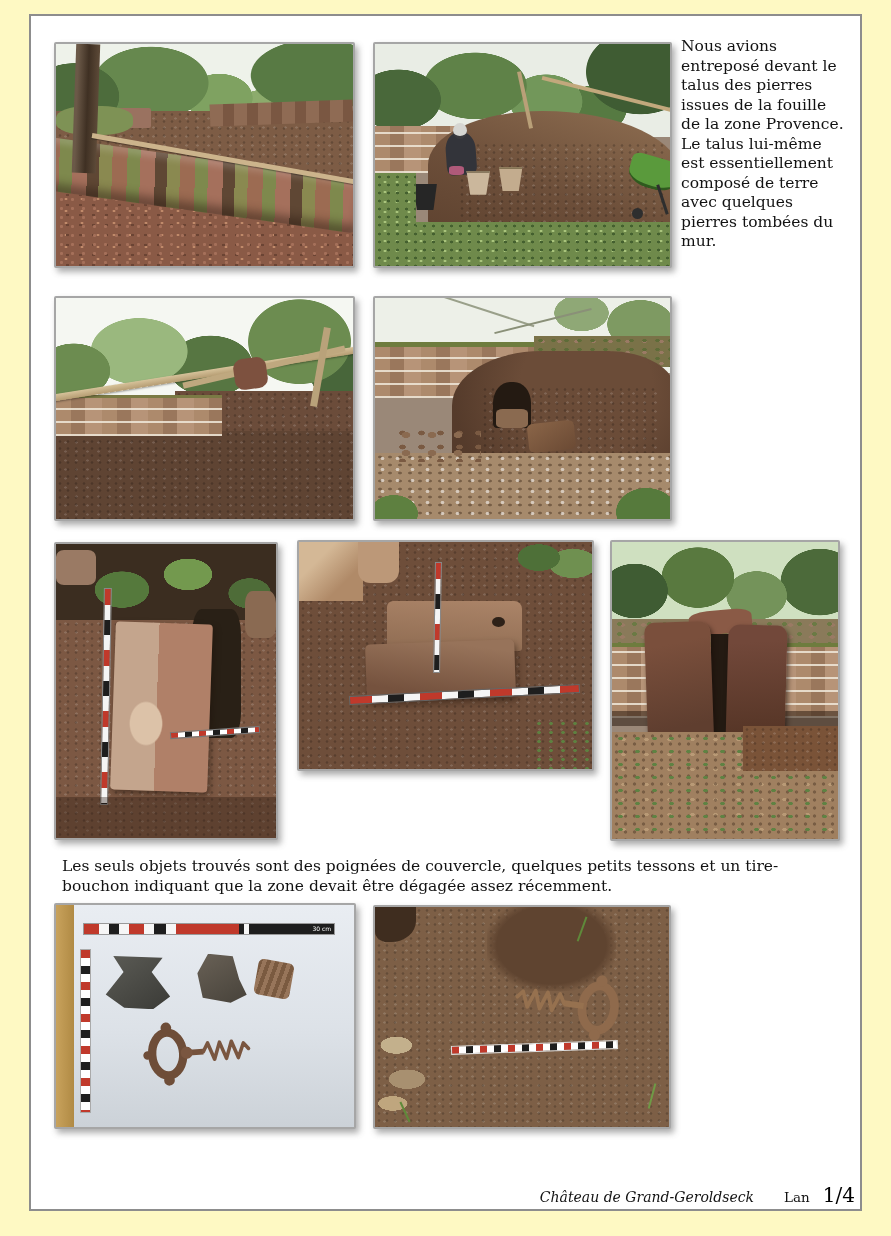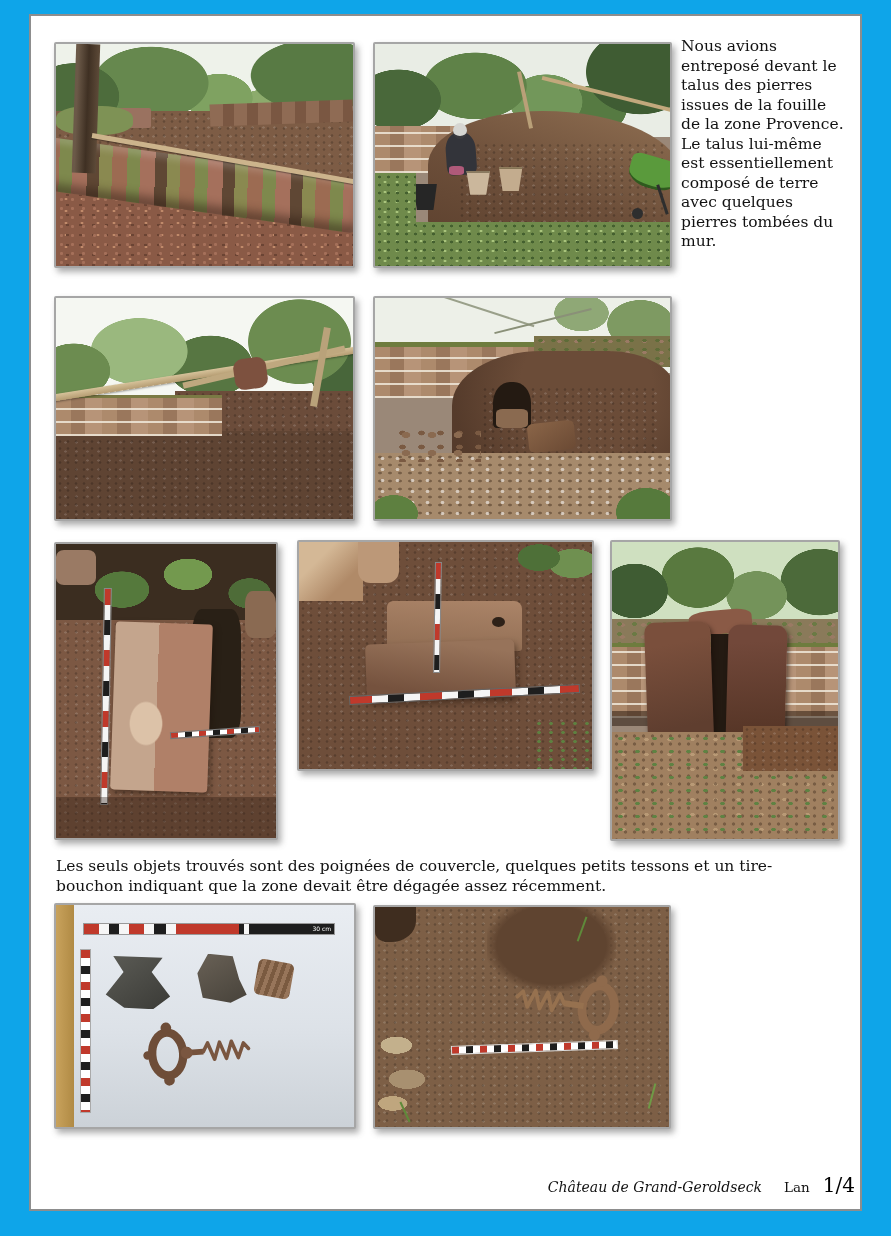--- a/index.html
+++ b/index.html
@@ -1,16 +1,16 @@
 <!DOCTYPE html>
 <html><head>
 <meta charset="utf-8">
 <style>
   html,body{margin:0;padding:0;background:#fff;}
-  .screen{position:relative;width:891px;height:1236px;background:#0ea5e9;overflow:hidden;}
+  .screen{position:relative;width:891px;height:1236px;background:#fef9c3;overflow:hidden;}
   .page{position:absolute;left:29px;top:14px;width:833px;height:1197px;
         border:2px solid #8d8d8d;background:#fff;box-sizing:border-box;}
   .ph{position:absolute;box-sizing:border-box;border:2px solid #a6a6a6;border-radius:2px;
       overflow:hidden;box-shadow:3px 4px 6px rgba(70,70,70,.45);background:#9a8878;}
   .ly{position:absolute;}
   .dirt{background-color:#7a5a42;
         background-image:radial-gradient(rgba(0,0,0,.20) 1px,transparent 1.7px),
                          radial-gradient(rgba(255,255,255,.14) 1px,transparent 1.7px);
         background-size:8px 7px,11px 9px;background-position:0 0,4px 3px;}
   .leaves{background-color:#8a5a46;
@@ -26,23 +26,23 @@
         background-image:repeating-linear-gradient(0deg,rgba(240,232,218,.85) 0 2px,transparent 2px 13px),
                          repeating-linear-gradient(90deg,#ad8a6c 0 15px,#9a775c 15px 29px,#b79478 29px 46px);}
   .rodH{background-image:repeating-linear-gradient(90deg,#c0392b 0 22px,#f5f5f5 22px 38px,#1e1e1e 38px 54px,#f5f5f5 54px 70px);}
   .rodV{background-image:repeating-linear-gradient(180deg,#c0392b 0 16px,#f4f4f4 16px 31px,#1e1e1e 31px 46px,#f4f4f4 46px 61px);}
   .checkH{background-image:repeating-linear-gradient(90deg,#c0392b 0 7px,#fff 7px 14px,#1e1e1e 14px 21px,#fff 21px 28px);}
   .checkV{background-image:repeating-linear-gradient(180deg,#c0392b 0 8px,#fff 8px 16px,#1e1e1e 16px 24px,#fff 24px 32px);}
   .tcol{position:absolute;width:187px;font:15.5px/1.26 "DejaVu Serif","Liberation Serif",serif;
         color:#121212;white-space:pre-line;}
   .para{position:absolute;font:15.5px/1.26 "DejaVu Serif","Liberation Serif",serif;
         color:#121212;white-space:pre-line;}
-  .footer{position:absolute;right:5px;bottom:12px;display:flex;align-items:baseline;justify-content:space-between;}
+  .footer{position:absolute;right:5px;bottom:2px;display:flex;align-items:baseline;justify-content:space-between;}
   .ftitle{font:italic 14px "DejaVu Serif","Liberation Serif",serif;color:#121212;}
-  .fauthor{font:13.5px "DejaVu Serif","Liberation Serif",serif;color:#121212;margin-left:22px;}
+  .fauthor{font:13.5px "DejaVu Serif","Liberation Serif",serif;color:#121212;margin-left:30px;}
   .fpage{font:20px "DejaVu Serif","Liberation Serif",serif;color:#000;margin-left:13px;}
 </style>
 </head>
 <body>
 
 <div class="screen">
  <div class="page">
 
   <figure class="ph" style="left:23px;top:26px;width:301px;height:226px;margin:0">
     <div class="ly" style="left:0;top:0;width:100%;height:34%;background-color:#eef2ea;background-image:
@@ -176,21 +176,21 @@
     <div class="ly masonry" style="left:0;top:34%;width:100%;height:24%;border-top:4px solid #6e7c3e"></div>
     <div class="ly" style="left:0;top:57%;width:100%;height:5%;background:rgba(45,30,18,.55)"></div>
     <div class="ly" style="left:34%;top:23%;width:28%;height:8%;background:#8a5a46;border-radius:30%;transform:rotate(-5deg)"></div>
     <div class="ly" style="left:44%;top:31%;width:8%;height:34%;background:#241a12"></div>
     <div class="ly" style="left:15%;top:27%;width:29%;height:40%;background:linear-gradient(170deg,#7a4f3c 20%,#5f3e2f 85%);border-radius:10px 12px 4px 4px;transform:rotate(-2deg);box-shadow:2px 3px 5px rgba(25,14,8,.6)"></div>
     <div class="ly" style="left:51%;top:28%;width:26%;height:41%;background:linear-gradient(175deg,#72483a 15%,#573627 85%);border-radius:12px 10px 4px 4px;transform:rotate(1.5deg);box-shadow:2px 3px 5px rgba(25,14,8,.6)"></div>
     <div class="ly" style="left:0;top:64%;width:100%;height:36%;background-color:#a08060;background-image:radial-gradient(#5f8243 2px,transparent 2.6px),radial-gradient(rgba(60,40,25,.4) 1.5px,transparent 2.1px),radial-gradient(#b99a76 2px,transparent 2.6px);background-size:17px 13px,9px 8px,23px 15px"></div>
     <div class="ly dirt" style="right:0;top:62%;width:42%;height:15%;background-color:#7a5338"></div>
   </figure>
 
-  <div class="para" style="left:25px;top:841px;width:798px">Les seuls objets trouvés sont des poignées de couvercle, quelques petits tessons et un tire-
+  <div class="para" style="left:31px;top:841px;width:798px">Les seuls objets trouvés sont des poignées de couvercle, quelques petits tessons et un tire-
 bouchon indiquant que la zone devait être dégagée assez récemment.</div>
 
   <figure class="ph" style="left:23px;top:887px;width:302px;height:226px;margin:0">
     <div class="ly" style="left:0;top:0;width:100%;height:100%;background:linear-gradient(180deg,#e9edf2 0%,#dde2e8 55%,#ccd2d8 100%)"></div>
     <div class="ly" style="left:0;top:0;width:6%;height:100%;background:linear-gradient(90deg,#c8a25c,#b08a44)"></div>
     <div class="ly" style="left:9%;top:8%;width:84%;height:10px;border:1px solid #999;background:linear-gradient(90deg,#c0392b 0 6%,#f6f6f6 6% 10%,#1e1e1e 10% 14%,#f6f6f6 14% 18%,#c0392b 18% 24%,#f6f6f6 24% 28%,#1e1e1e 28% 33%,#f6f6f6 33% 37%,#c0392b 37% 62%,#1e1e1e 62% 64%,#f6f6f6 64% 66%,#1e1e1e 66% 100%)">
       <span style="position:absolute;right:3px;top:1px;font:6px 'DejaVu Sans','Liberation Sans',sans-serif;color:#fff">30 cm</span>
     </div>
     <div class="ly checkV" style="left:8%;top:20%;width:9px;height:73%;border:1px solid #aaa;background-color:#fff"></div>
     <div class="ly" style="left:16%;top:23%;width:23%;height:24%;background:linear-gradient(145deg,#5c5c56,#3a3a36);clip-path:polygon(14% 0,86% 3%,70% 30%,97% 76%,72% 100%,30% 97%,3% 72%,29% 30%)"></div>

